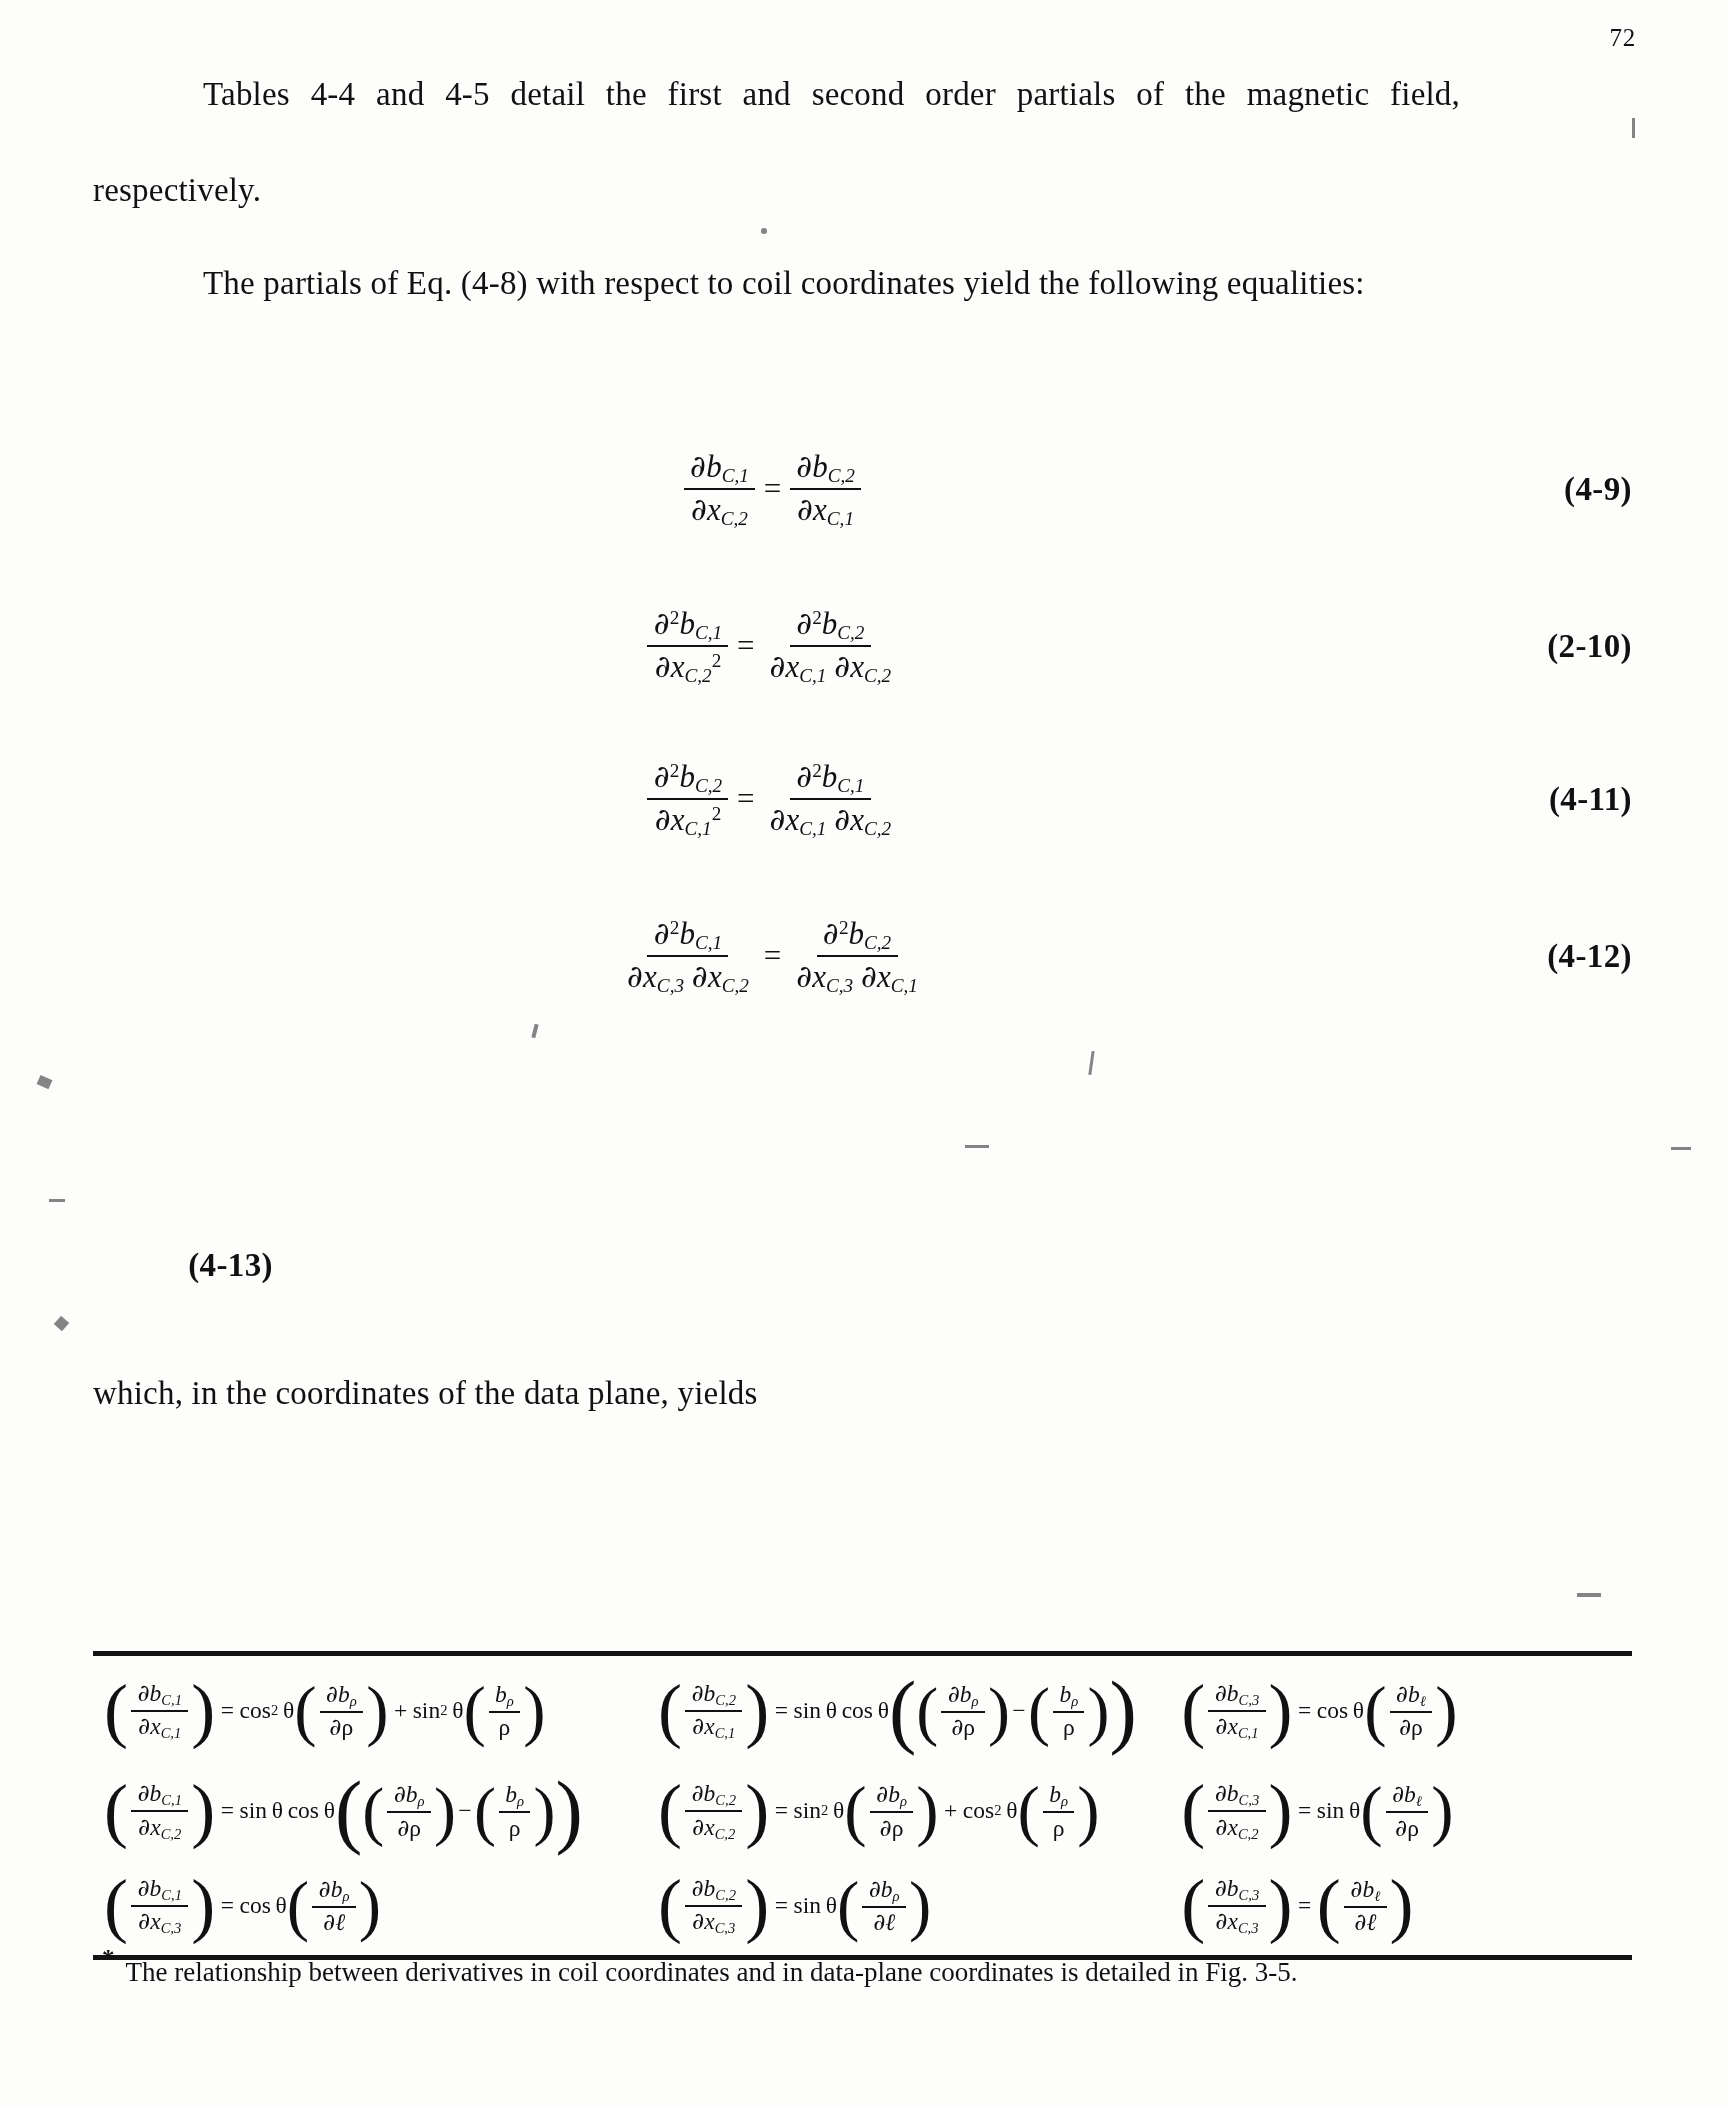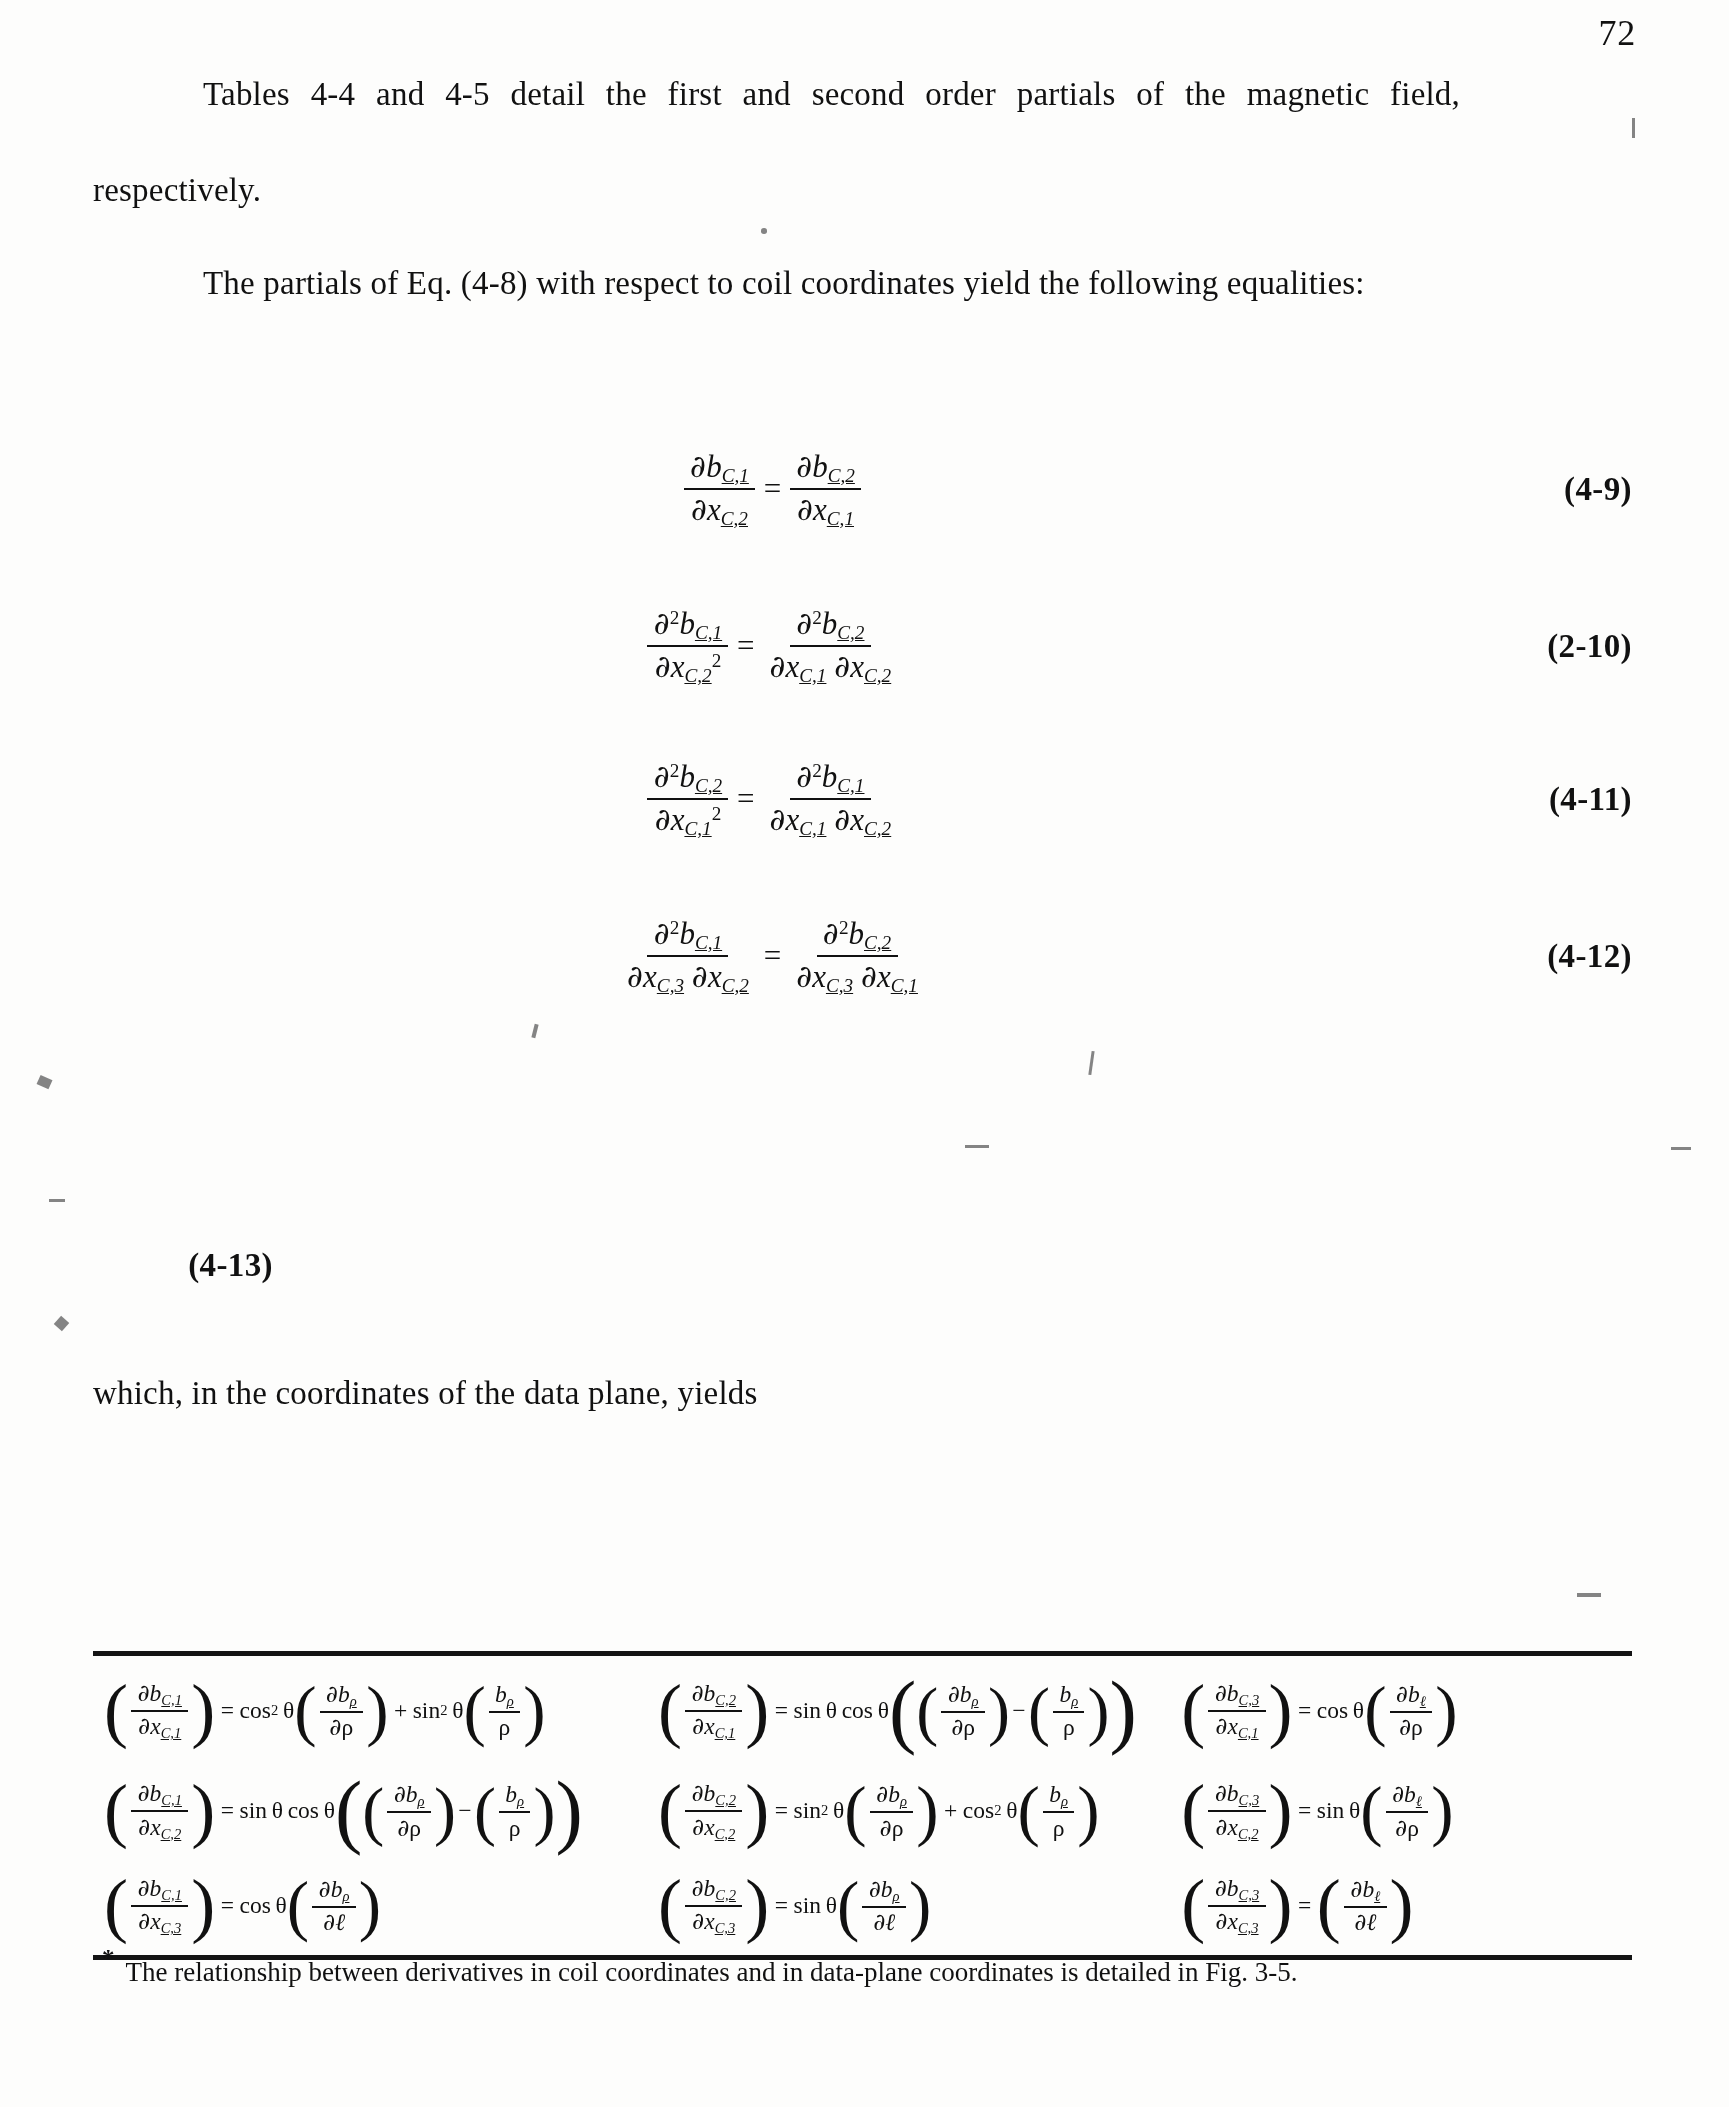--- a/index.html
+++ b/index.html
@@ -17,23 +17,23 @@
   }
   .page {
     position: absolute;
     inset: 0;
     background: #fdfdfc;
   }
 
   
   .page-number {
     position: absolute;
-    top: 12px;
+    top: 24px;
     right: 94px;
-    font-size: 36px;
+    font-size: 25px;
     letter-spacing: 0.8px;
   }
 
   
   .para {
     position: absolute;
     left: 93px;
     width: 1367px;
     font-size: 33px;
     line-height: 96px;
@@ -82,21 +82,21 @@
     vertical-align: middle;
     margin: 0 3.1px;
   }
   .frac > .num, .frac > .den {
     padding: 1.6px 6.3px;
     white-space: nowrap;
     line-height: 1.12;
   }
   .frac > .num { border-bottom: 2.4px solid #111; }
 
-  sub.s  { font-size: 0.62em; font-style: italic; vertical-align: -0.28em; letter-spacing: 0; text-decoration: underline; }
+  sub.s  { font-size: 0.62em; font-style: italic; vertical-align: -0.28em; letter-spacing: 0; }
   sup.s  { font-size: 0.62em; vertical-align: 0.52em; }
 
   
   .paren {
     display: inline-flex;
     align-items: center;
     vertical-align: middle;
   }
   .paren > .pl, .paren > .pr {
     display: inline-block;

